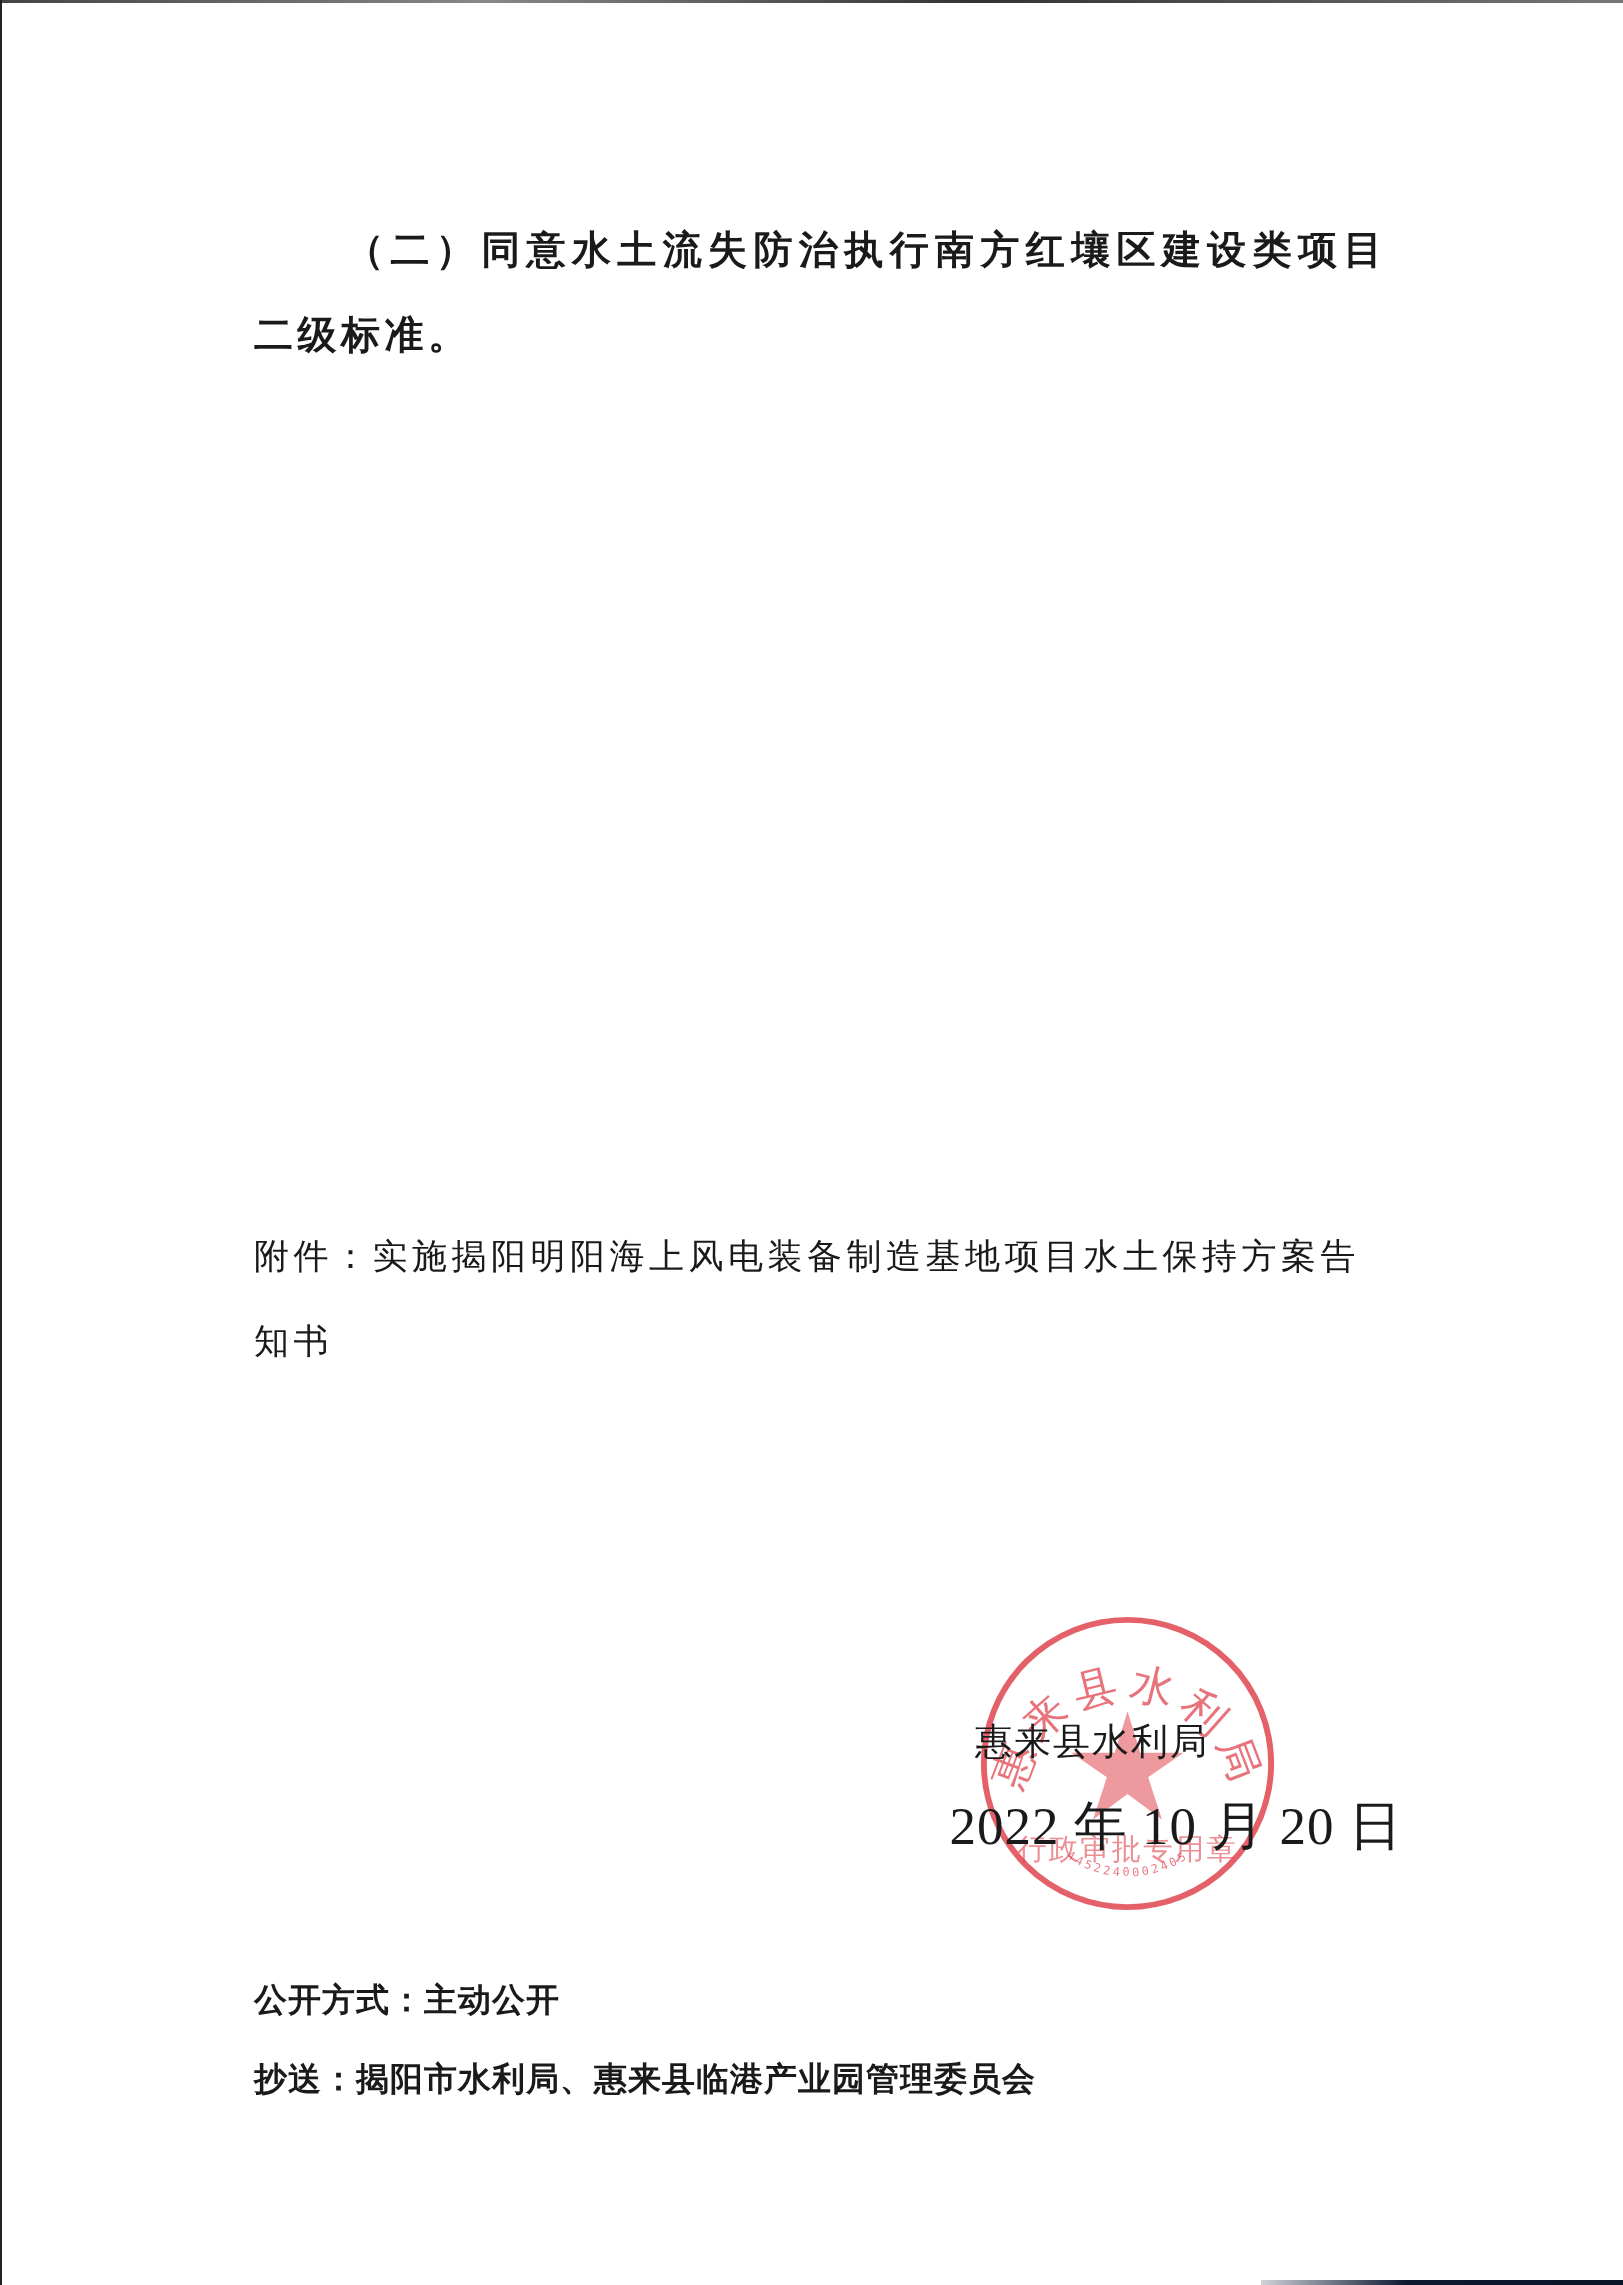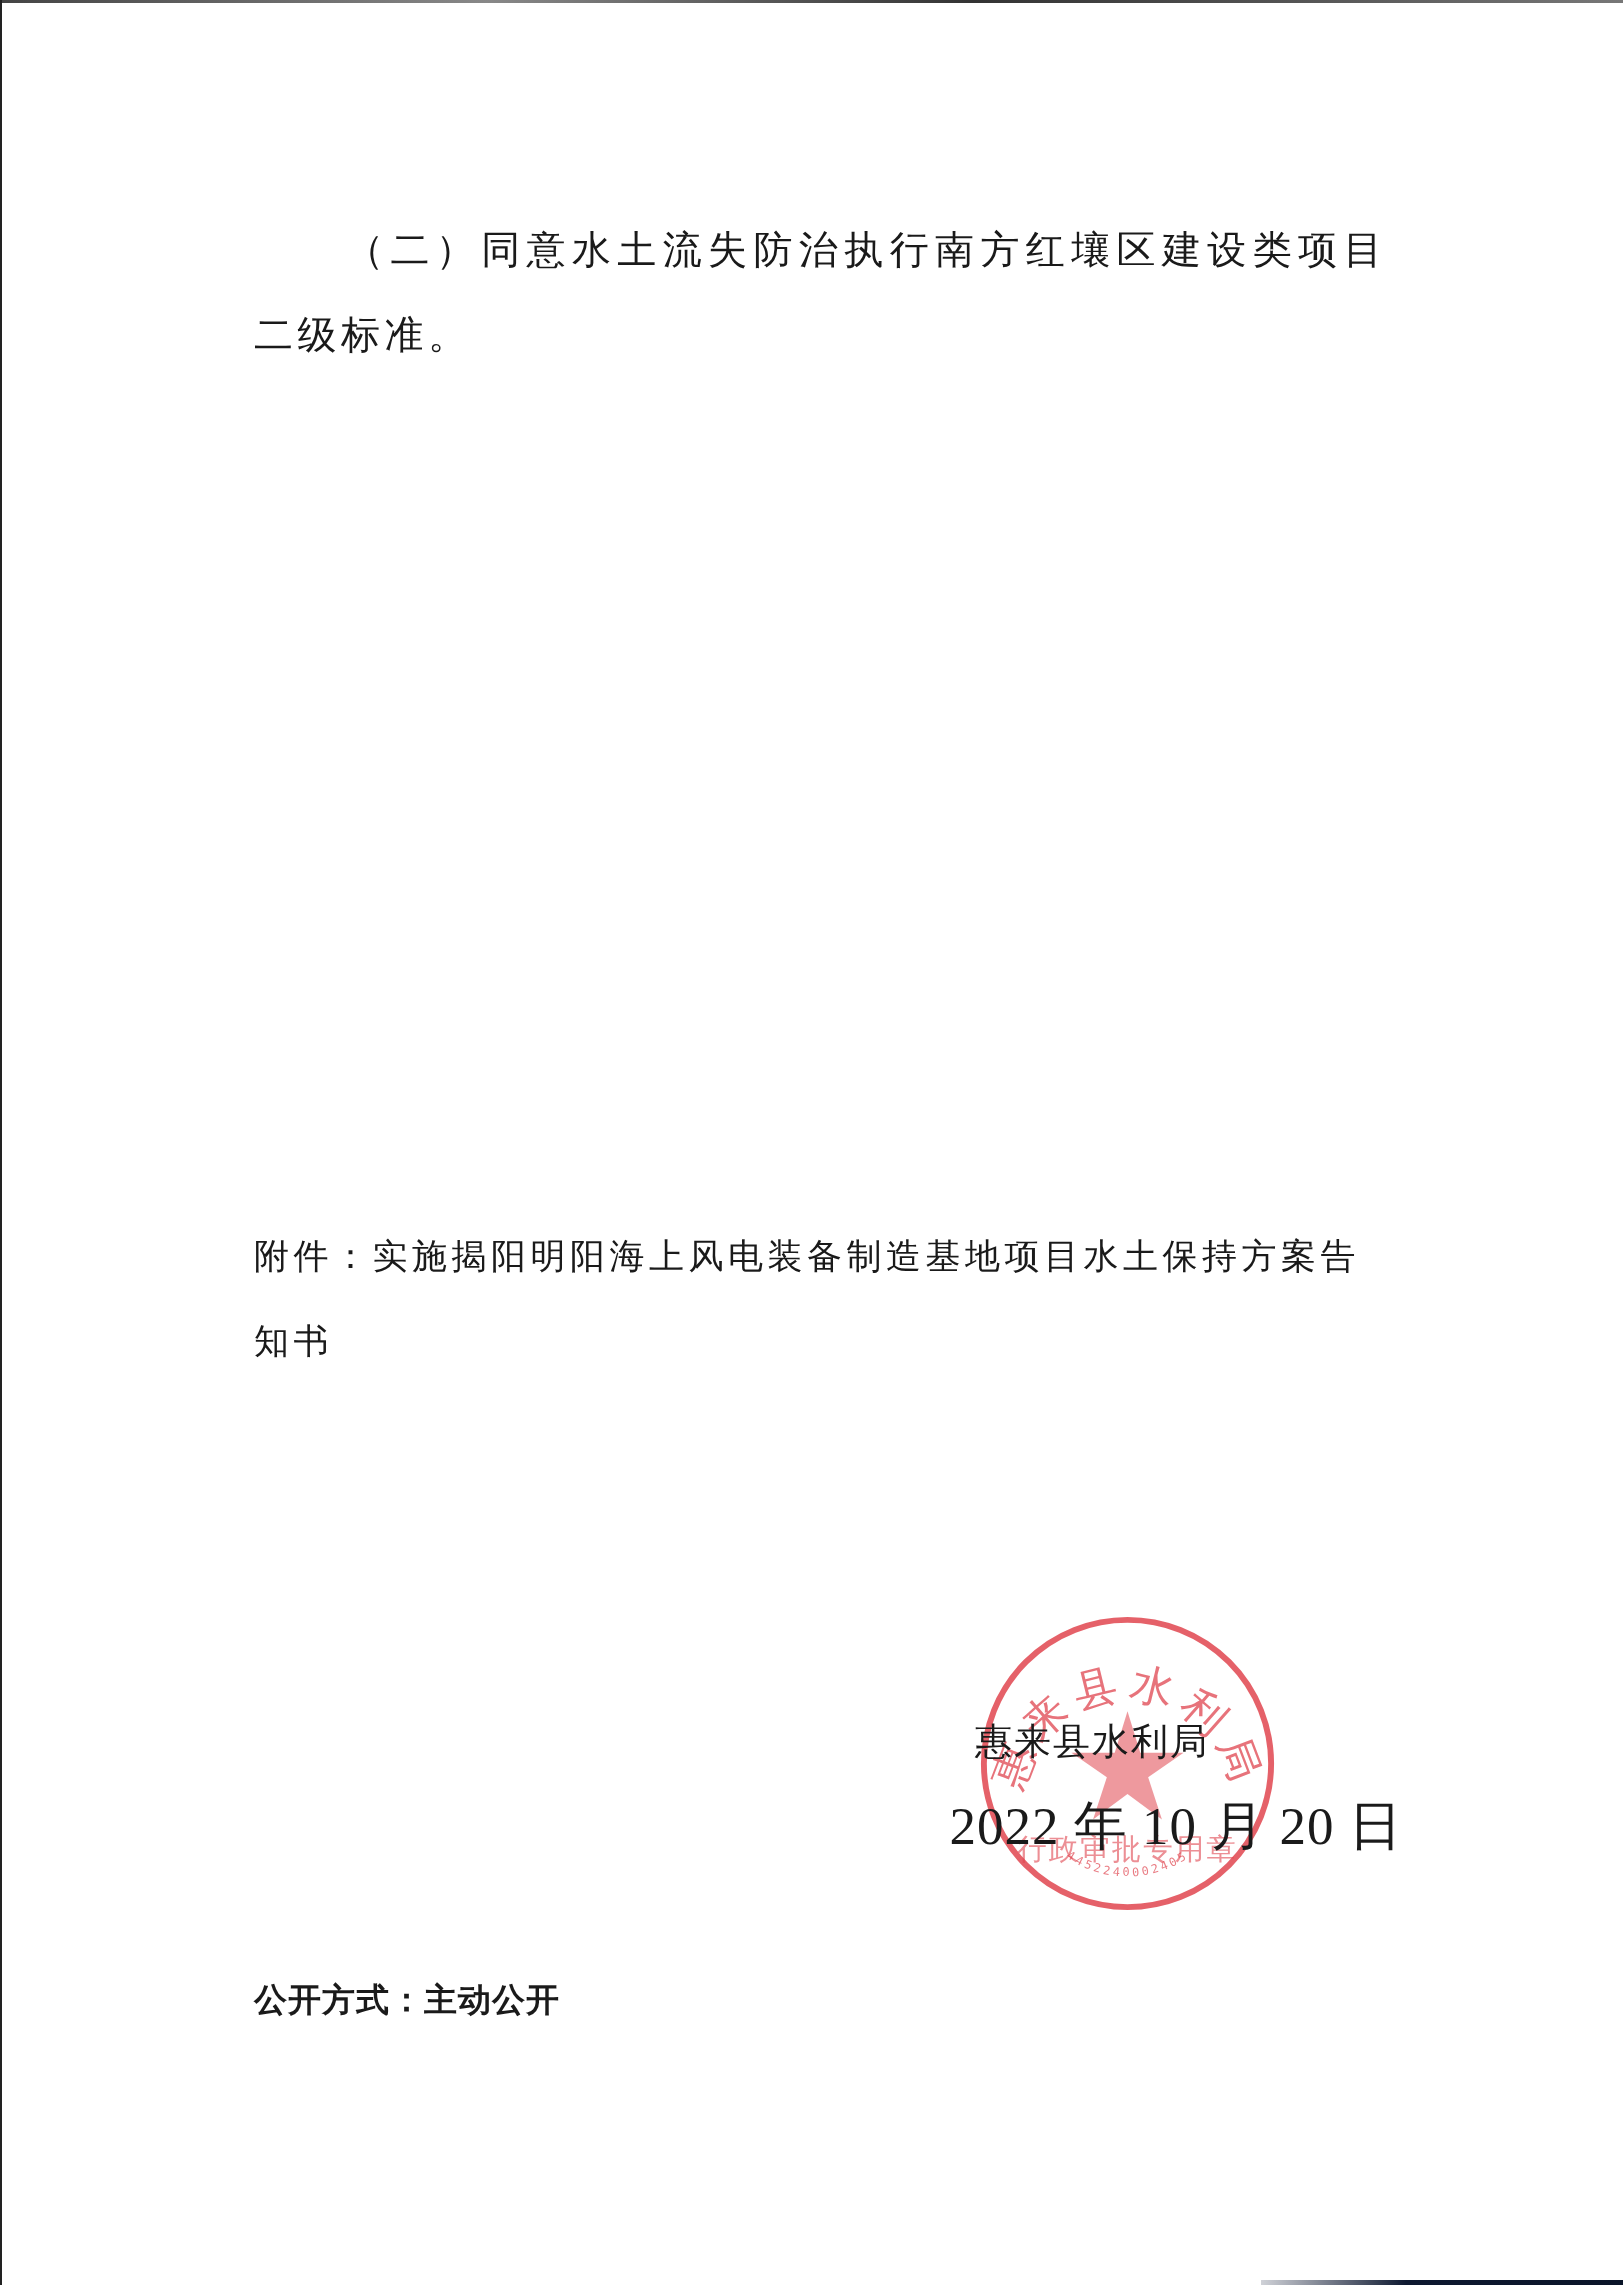--- a/index.html
+++ b/index.html
@@ -35,21 +35,21 @@
     }
     .para {
       font-size: 39px;
       line-height: 85px;
       letter-spacing: 4.5px;
       margin: 0;
       text-align: justify;
       text-align-last: left;
       word-break: break-all;
     }
-    .indent { text-indent: 91px; }
+    .indent { text-indent: 91px; font-weight: bold; }
     .attachment {
       position: absolute;
       left: 254px;
       top: 1214px;
       width: 1133px;
       font-size: 35px;
       line-height: 85px;
       letter-spacing: 4.5px;
       margin: 0;
       word-break: break-all;
@@ -133,14 +133,15 @@
   </text>
 </svg>
 
 <div class="sign-block">
   <div class="sign-org">惠来县水利局</div>
   <div class="sign-date">2022 年 10 月 20 日</div>
 </div>
 
 <section class="footer">
   <p class="footer-line">公开方式：主动公开</p>
+  <p class="footer-line">抄送：揭阳市水利局、惠来县临港产业园管理委员会</p>
 </section>
 
 
 </body></html>

